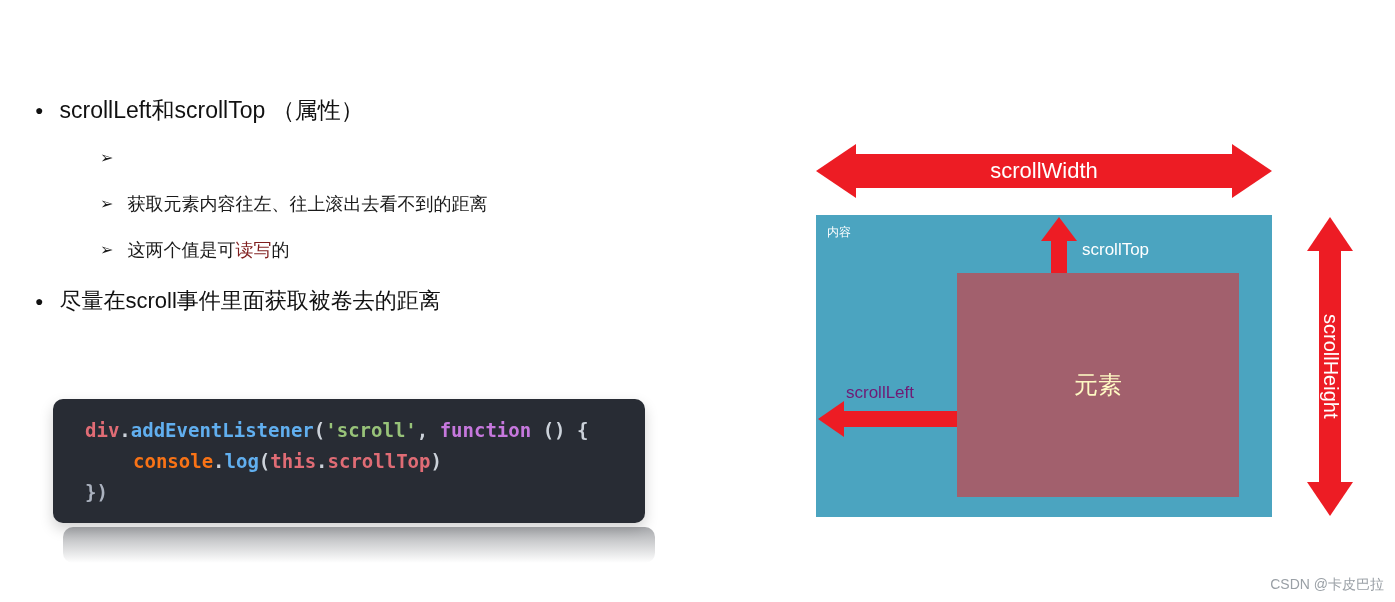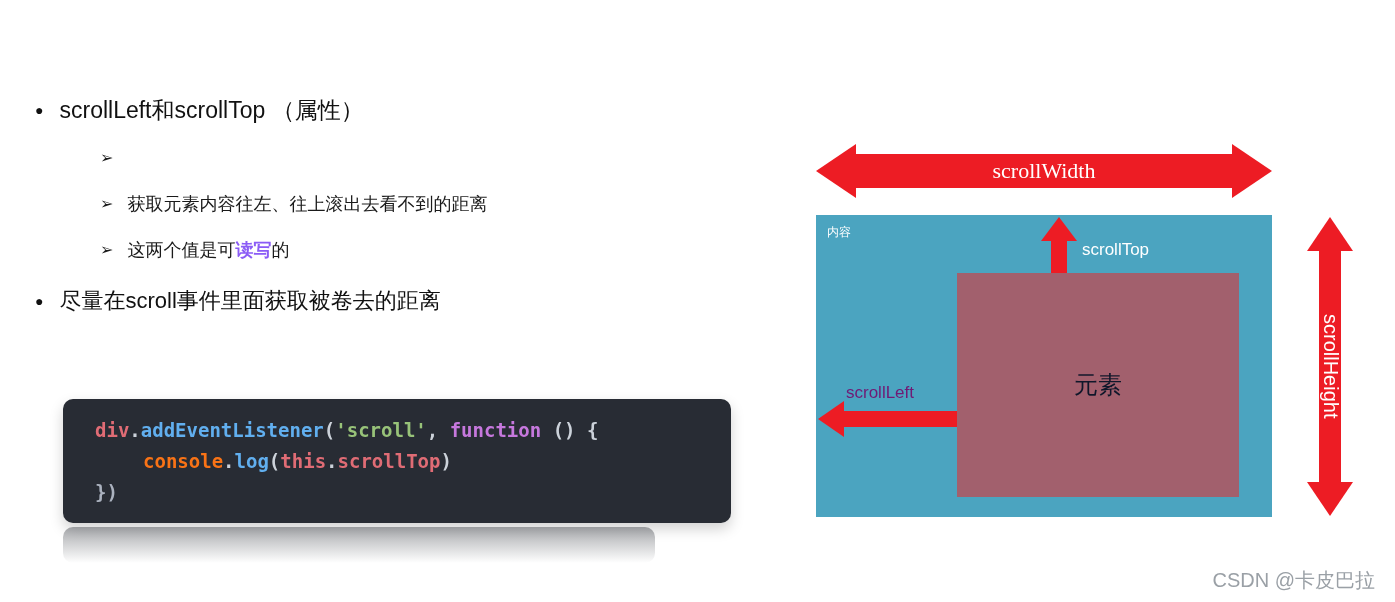--- a/index.html
+++ b/index.html
@@ -12,24 +12,24 @@
   
   .bullet-row { position:absolute; display:flex; align-items:flex-start; color:#111111; }
   .bullet-dot { font-size:14px; line-height:30px; margin-right:16px; color:#111111; }
   .b-item1 { left:35px; top:95px; font-size:23px; }
   .b-item2 { left:35px; top:286px; font-size:22px; }
   .sub-row { position:absolute; display:flex; align-items:flex-start; color:#1a1a1a; font-size:18px; }
   .sub-marker { font-size:16px; line-height:24px; margin-right:14px; color:#1a1a1a; }
   .s-1 { left:100px; top:146px; }
   .s-2 { left:100px; top:192px; }
   .s-3 { left:100px; top:238px; }
-  .hl-red { color:#8b5cf6; font-weight:bold; }
+  .hl-red { color:#7f1d1d; font-weight:normal; }
 
   
-  .code-block { position:absolute; left:63px; top:399px; width:668px; height:124px;
+  .code-block { position:absolute; left:53px; top:399px; width:592px; height:124px;
     background:#282c34; border-radius:10px; padding:16px 0 0 32px;
     font-family:"DejaVu Sans Mono", monospace; font-size:19px; font-weight:600;
     box-shadow:0 6px 14px rgba(0,0,0,0.18); }
   .code-line { white-space:pre; line-height:31px; }
   .code-line.indent { padding-left:48px; }
   .c-red    { color:#e06c75; }
   .c-blue   { color:#61afef; }
   .c-green  { color:#98c379; }
   .c-purple { color:#c678dd; }
   .c-orange { color:#f97316; }
@@ -38,24 +38,24 @@
   .code-reflection { position:absolute; left:63px; top:527px; width:592px; height:36px;
     border-radius:10px;
     background:linear-gradient(to bottom, rgba(40,44,52,0.40), rgba(40,44,52,0)); }
 
   
   .content-box { position:absolute; left:816px; top:215px; width:456px; height:302px;
     background:#4ba4c0; }
   .content-label { position:absolute; left:11px; top:9px; color:#ffffff; font-size:12px; }
   .element-box { position:absolute; left:957px; top:273px; width:282px; height:224px;
     background:#a2606d; display:flex; align-items:center; justify-content:center; }
-  .element-label { color:#0f172a; font-size:24px; }
+  .element-label { color:#fef9c3; font-size:24px; }
 
   
-  .arrow-sw { position:absolute; left:816px; top:144px; width:456px; height:54px; display:flex; align-items:center;font-family:Liberation Serif, serif; }
+  .arrow-sw { position:absolute; left:816px; top:144px; width:456px; height:54px; display:flex; align-items:center; }
   .arrow-sw .head-l { width:0; height:0; border-top:27px solid transparent; border-bottom:27px solid transparent; border-right:40px solid #ed1c24; }
   .arrow-sw .head-r { width:0; height:0; border-top:27px solid transparent; border-bottom:27px solid transparent; border-left:40px solid #ed1c24; }
   .arrow-sw .bar { flex:1; height:34px; background:#ed1c24; display:flex; align-items:center; justify-content:center; }
   .arrow-sw .bar span { color:#ffffff; font-size:22px; }
 
   
   .arrow-sh { position:absolute; left:1307px; top:217px; width:46px; height:299px; display:flex; flex-direction:column; align-items:center; }
   .arrow-sh .head-t { width:0; height:0; border-left:23px solid transparent; border-right:23px solid transparent; border-bottom:34px solid #ed1c24; }
   .arrow-sh .head-b { width:0; height:0; border-left:23px solid transparent; border-right:23px solid transparent; border-top:34px solid #ed1c24; }
   .arrow-sh .bar { width:22px; flex:1; background:#ed1c24; display:flex; align-items:center; justify-content:center; }
@@ -66,21 +66,21 @@
   .arrow-st .head { width:0; height:0; border-left:18px solid transparent; border-right:18px solid transparent; border-bottom:24px solid #ed1c24; }
   .arrow-st .bar { width:16px; flex:1; background:#ed1c24; }
   .label-st { position:absolute; left:1082px; top:240px; color:#ffffff; font-size:17px; }
 
   
   .arrow-sl { position:absolute; left:818px; top:401px; width:139px; height:36px; display:flex; align-items:center; }
   .arrow-sl .head { width:0; height:0; border-top:18px solid transparent; border-bottom:18px solid transparent; border-right:26px solid #ed1c24; }
   .arrow-sl .bar { flex:1; height:16px; background:#ed1c24; }
   .label-sl { position:absolute; left:846px; top:383px; color:#701a75; font-size:17px; }
 
-  .watermark { position:absolute; right:20px; bottom:8px; color:#9aa0a6; font-size:20px;margin-top:44px; }
+  .watermark { position:absolute; right:11px; bottom:8px; color:#9aa0a6; font-size:14px;margin-top:44px; }
 </style>
 </head>
 <body>
 
 <div class="page">
 
 
   <div class="bullet-row b-item1">
     <span class="bullet-dot">●</span>
     <span>scrollLeft和scrollTop （属性）</span>

